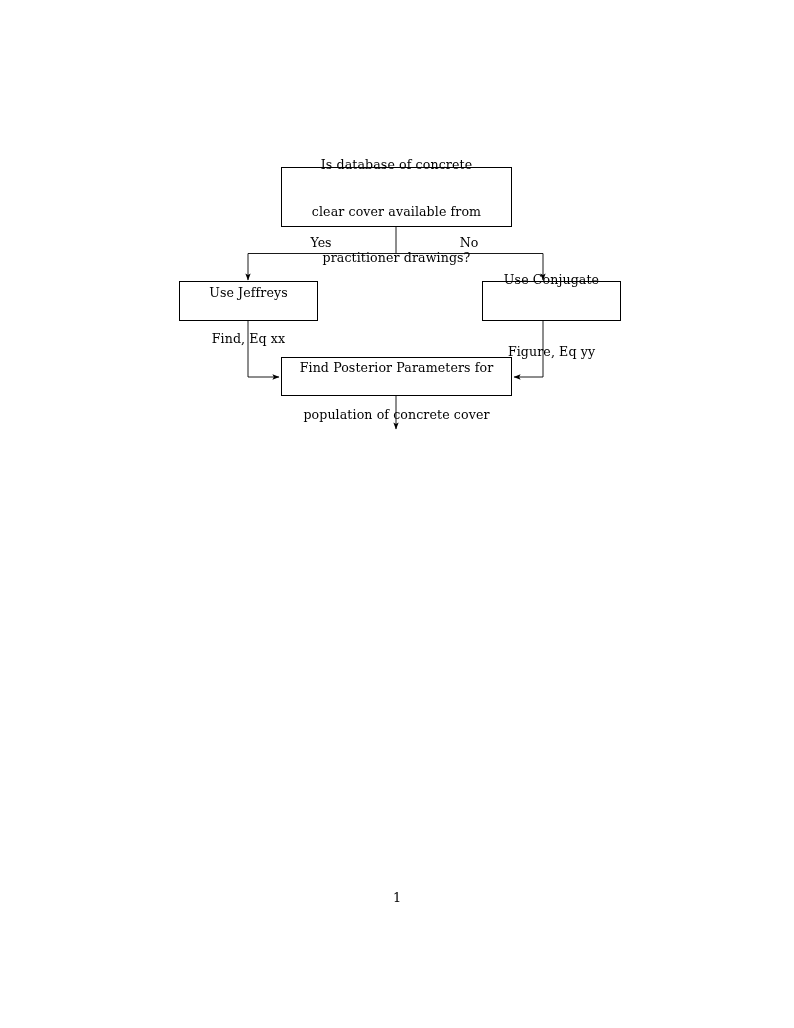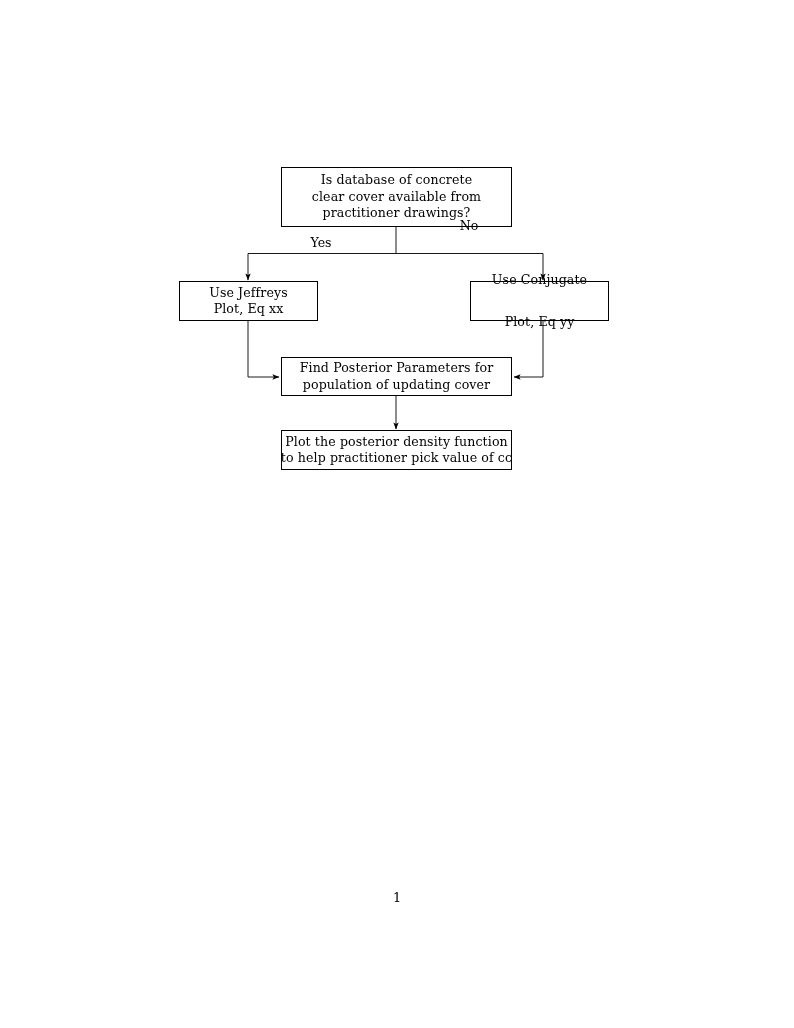--- a/index.html
+++ b/index.html
@@ -53,36 +53,37 @@
     justify-content: center;
     text-align: center;
     line-height: 1.30;
     font-size: 12.6px;
     letter-spacing: 0.1px;
     z-index: 2;
   }
   .node .line {
     display: block;
     white-space: nowrap;
+    margin-top: 30px;
   }
 
   #node-question {
     left: 281px;
     top: 167px;
     width: 231px;
     height: 60px;
   }
   #node-jeffreys {
     left: 179px;
     top: 281px;
     width: 139px;
     height: 40px;
   }
   #node-conjugate {
-    left: 470px;
+    left: 482px;
     top: 281px;
     width: 139px;
     height: 40px;
     gap: 26px;
   }
   #node-posterior {
     left: 281px;
     top: 357px;
     width: 231px;
     height: 39px;
@@ -96,21 +97,21 @@
 
   .edge-label {
     position: absolute;
     font-size: 12.6px;
     line-height: 1;
     white-space: nowrap;
     z-index: 3;
     transform: translateX(-50%);
   }
   #label-yes { left: 321px; top: 237px; }
-  #label-no  { left: 469px; top: 220px; }
+  #label-no  { left: 469px; top: 237px; }
 
   
   #caption {
     position: absolute;
     left: 162px;
     top: 492px;
     width: 469px;
     font-size: 12.8px;
     line-height: 1.41;
     text-align: justify;
@@ -166,37 +167,33 @@
     </svg>
 
     <div class="node" id="node-question">
       <span class="line">Is database of concrete</span>
       <span class="line">clear cover available from</span>
       <span class="line">practitioner drawings?</span>
     </div>
 
     <div class="node" id="node-jeffreys">
       <span class="line">Use Jeffreys</span>
-      <span class="line">Plot, Eq xx</span>
+      <span class="line">Find, Eq xx</span>
     </div>
 
     <div class="node" id="node-conjugate">
       <span class="line">Use Conjugate</span>
-      <span class="line">Plot, Eq yy</span>
+      <span class="line">Figure, Eq yy</span>
     </div>
 
     <div class="node" id="node-posterior">
       <span class="line">Find Posterior Parameters for</span>
-      <span class="line">population of updating cover</span>
-    </div>
-
-    <div class="node" id="node-plot">
-      <span class="line">Plot the posterior density function</span>
-      <span class="line">to help practitioner pick value of cc</span>
-    </div>
+      <span class="line">population of concrete cover</span>
+    </div>
+
 
     <div class="edge-label" id="label-yes">Yes</div>
     <div class="edge-label" id="label-no">No</div>
 
   </div>
 
 
   <div id="page-number">1</div>
 
 </div>

